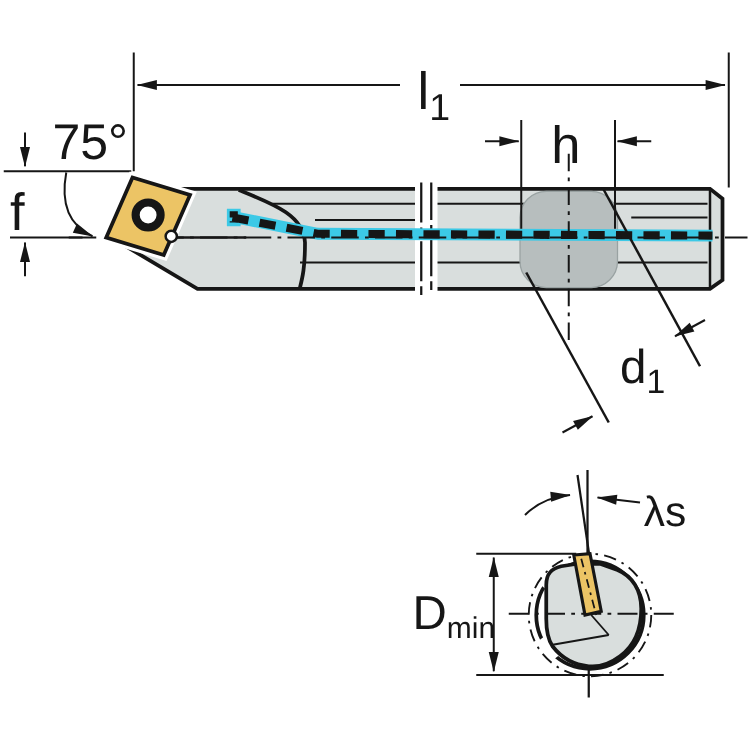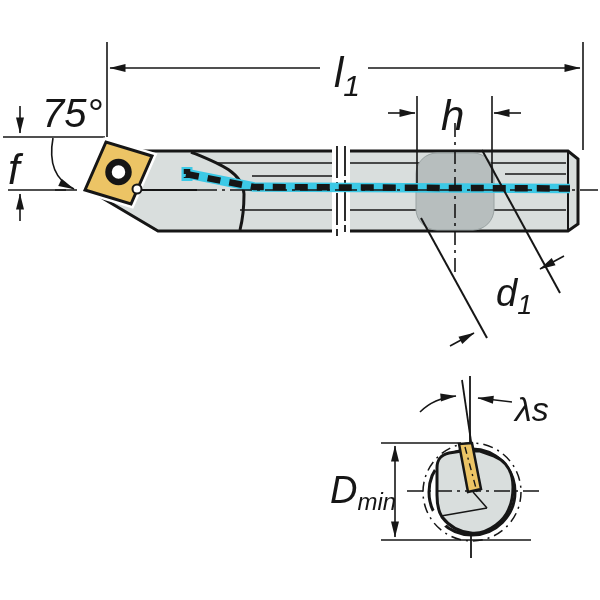--- a/index.html
+++ b/index.html
@@ -1,16 +1,16 @@
 <!DOCTYPE html>
 <html><head>
 <meta charset="utf-8">
 <style>
   html,body{margin:0;padding:0;background:#fff;}
-  .stage{width:600px;height:600px;position:relative;background:#fff;font-style:italic;}
+  .stage{width:600px;height:600px;position:relative;background:#fff;}
   svg{display:block;}
   text{fill:#161616;font-family:"Liberation Sans",sans-serif;}
   .s3{stroke:#161616;stroke-width:3;fill:none;stroke-linejoin:miter;}
   .s2{stroke:#161616;stroke-width:2;fill:none;}
   .thin{stroke:#161616;stroke-width:1.5;fill:none;}
   .dim{stroke:#161616;stroke-width:1.6;fill:none;}
   .outl3{stroke:#161616;stroke-width:3;}
   .outl25{stroke:#161616;stroke-width:2.5;}
   .whitegap{stroke:#ffffff;stroke-width:6;fill:none;}
 </style>

